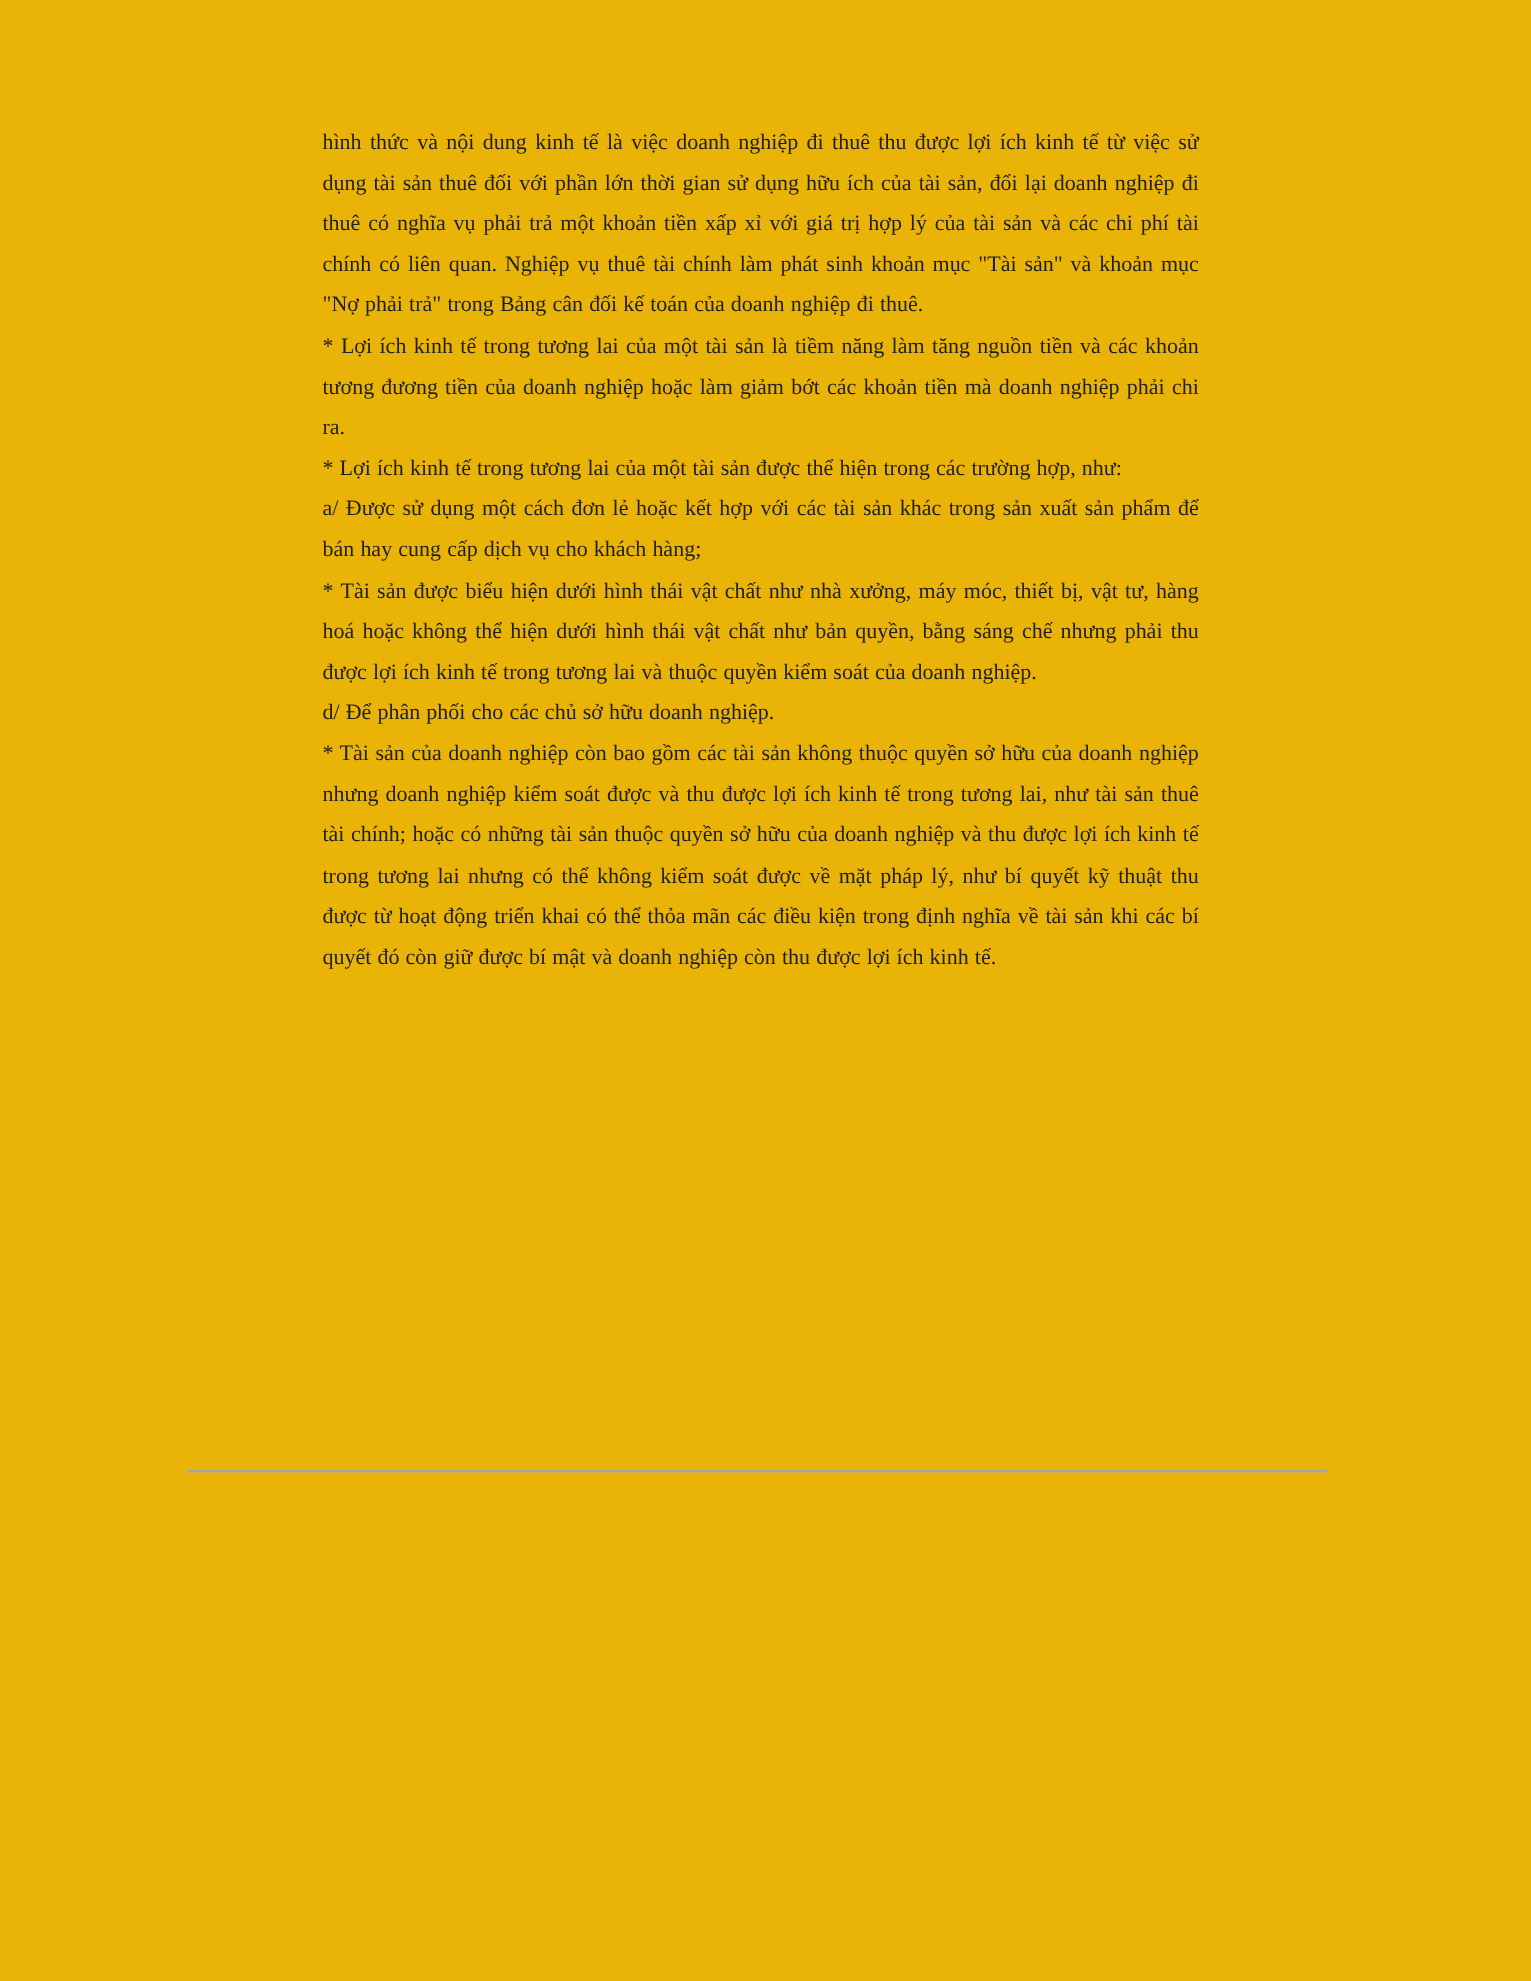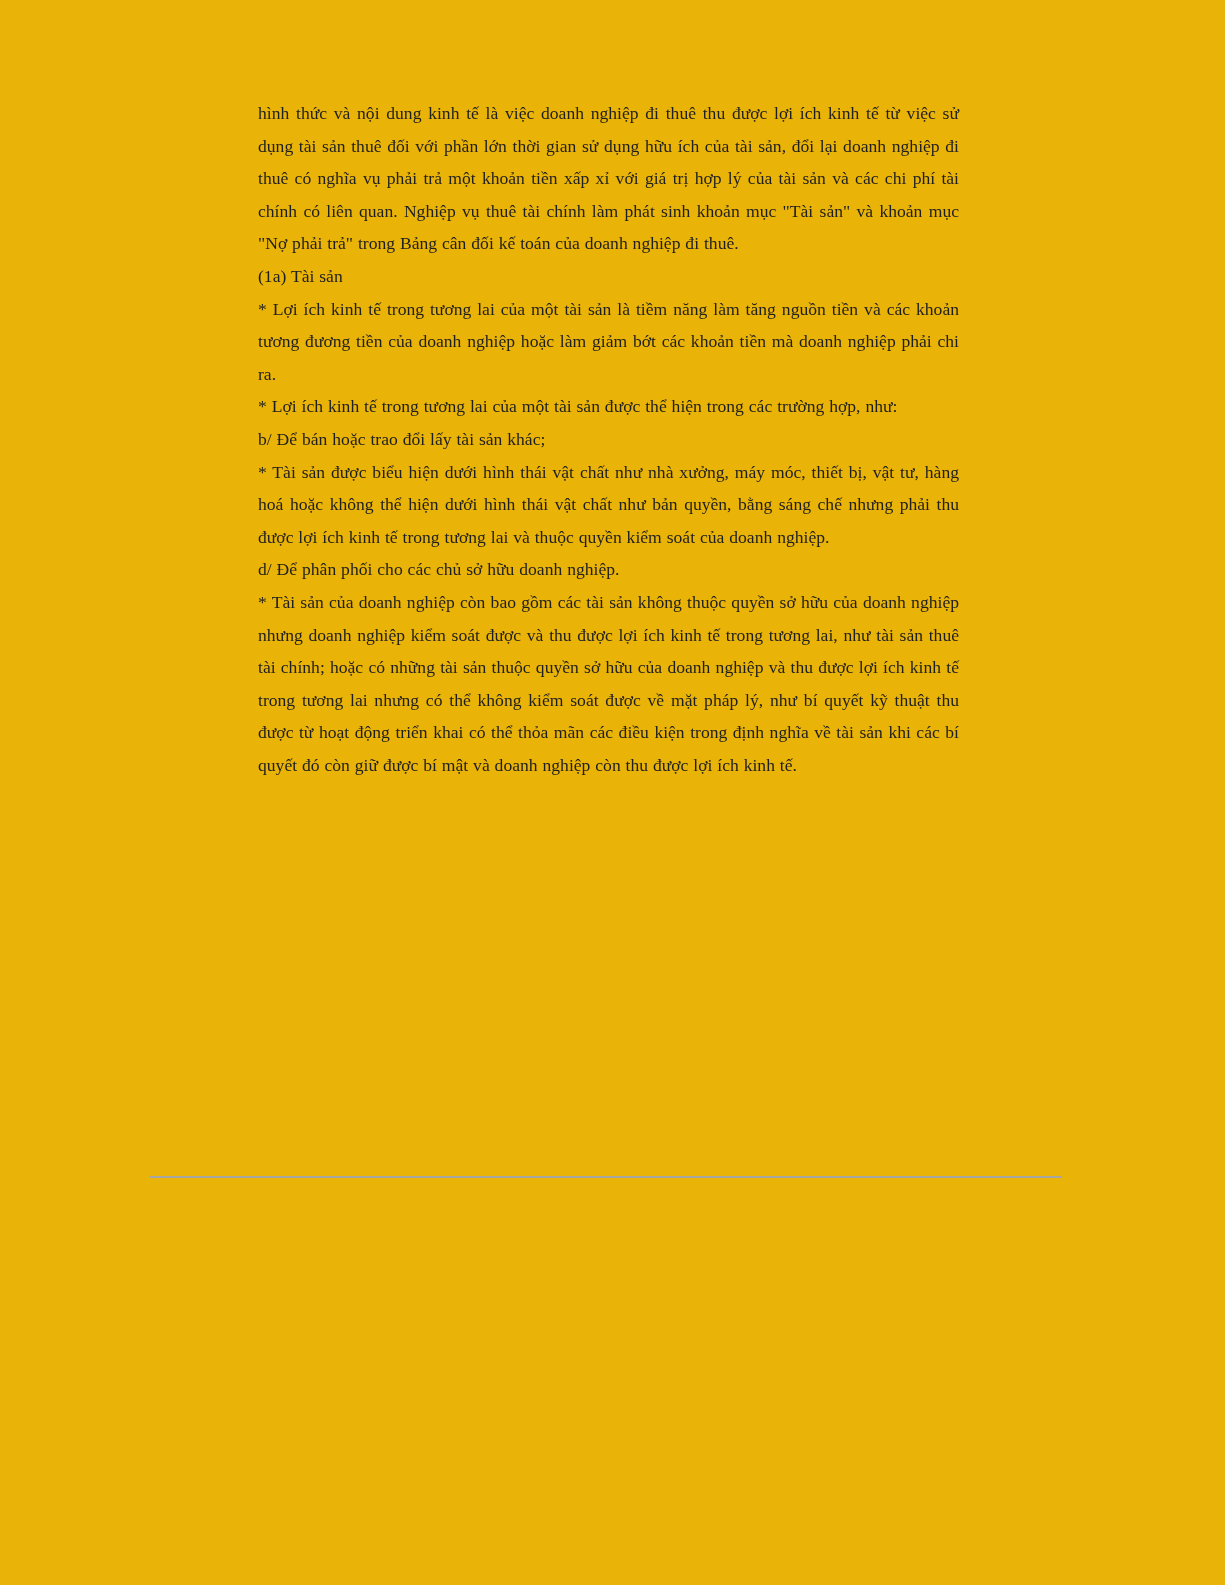--- a/index.html
+++ b/index.html
@@ -45,22 +45,21 @@
     height: 0;
     border-top: 2px solid #a6a6a6;
   }
 </style>
 </head>
 <body>
 
 <div class="page">
   <div class="page-content">
     <p>hình thức và nội dung kinh tế là việc doanh nghiệp đi thuê thu được lợi ích kinh tế từ việc sử dụng tài sản thuê đối với phần lớn thời gian sử dụng hữu ích của tài sản, đổi lại doanh nghiệp đi thuê có nghĩa vụ phải trả một khoản tiền xấp xỉ với giá trị hợp lý của tài sản và các chi phí tài chính có liên quan. Nghiệp vụ thuê tài chính làm phát sinh khoản mục "Tài sản" và khoản mục "Nợ phải trả" trong Bảng cân đối kế toán của doanh nghiệp đi thuê.</p>
-    <p>(1a) Tài sản</p>
     <p>* Lợi ích kinh tế trong tương lai của một tài sản là tiềm năng làm tăng nguồn tiền và các khoản tương đương tiền của doanh nghiệp hoặc làm giảm bớt các khoản tiền mà doanh nghiệp phải chi ra.</p>
     <p>* Lợi ích kinh tế trong tương lai của một tài sản được thể hiện trong các trường hợp, như:</p>
-    <p>b/ Để bán hoặc trao đổi lấy tài sản khác;</p>
+    <p>a/ Được sử dụng một cách đơn lẻ hoặc kết hợp với các tài sản khác trong sản xuất sản phẩm để bán hay cung cấp dịch vụ cho khách hàng;</p>
     <p>* Tài sản được biểu hiện dưới hình thái vật chất như nhà xưởng, máy móc, thiết bị, vật tư, hàng hoá hoặc không thể hiện dưới hình thái vật chất như bản quyền, bằng sáng chế nhưng phải thu được lợi ích kinh tế trong tương lai và thuộc quyền kiểm soát của doanh nghiệp.</p>
     <p>d/ Để phân phối cho các chủ sở hữu doanh nghiệp.</p>
     <p>* Tài sản của doanh nghiệp còn bao gồm các tài sản không thuộc quyền sở hữu của doanh nghiệp nhưng doanh nghiệp kiểm soát được và thu được lợi ích kinh tế trong tương lai, như tài sản thuê tài chính; hoặc có những tài sản thuộc quyền sở hữu của doanh nghiệp và thu được lợi ích kinh tế trong tương lai nhưng có thể không kiểm soát được về mặt pháp lý, như bí quyết kỹ thuật thu được từ hoạt động triển khai có thể thỏa mãn các điều kiện trong định nghĩa về tài sản khi các bí quyết đó còn giữ được bí mật và doanh nghiệp còn thu được lợi ích kinh tế.</p>
   </div>
   <div class="divider"></div>
 </div>
 
 </body></html>

